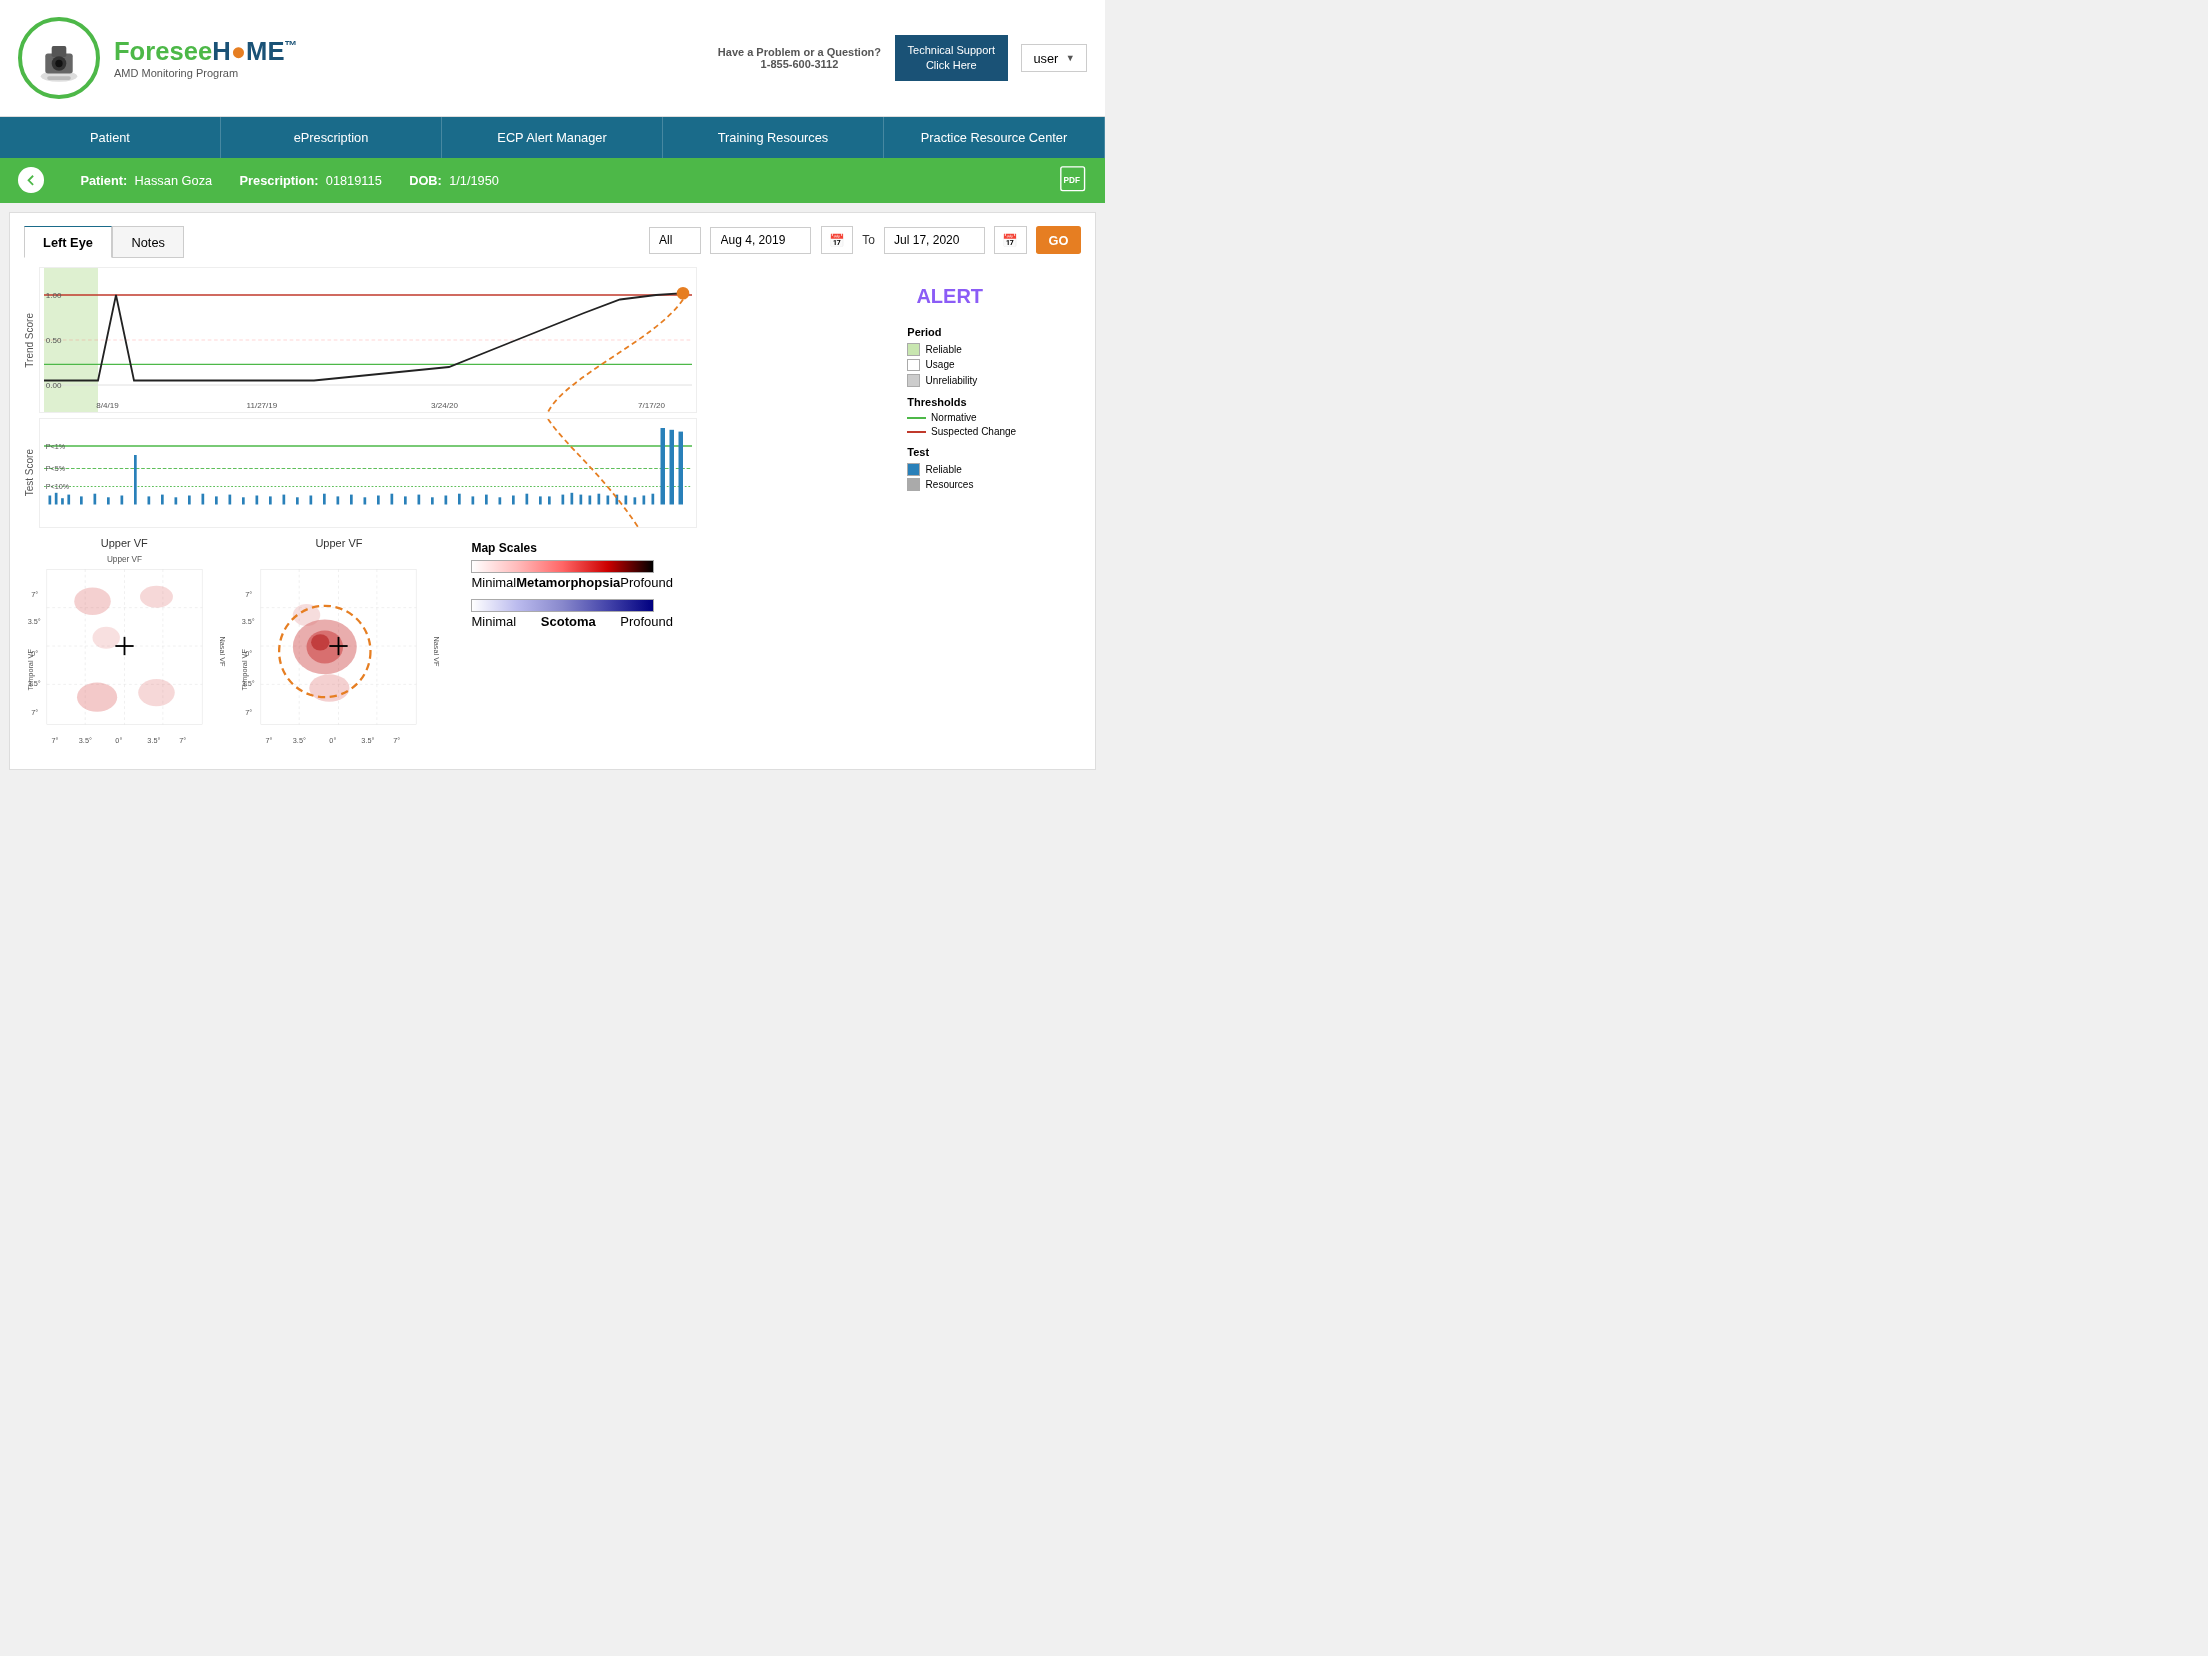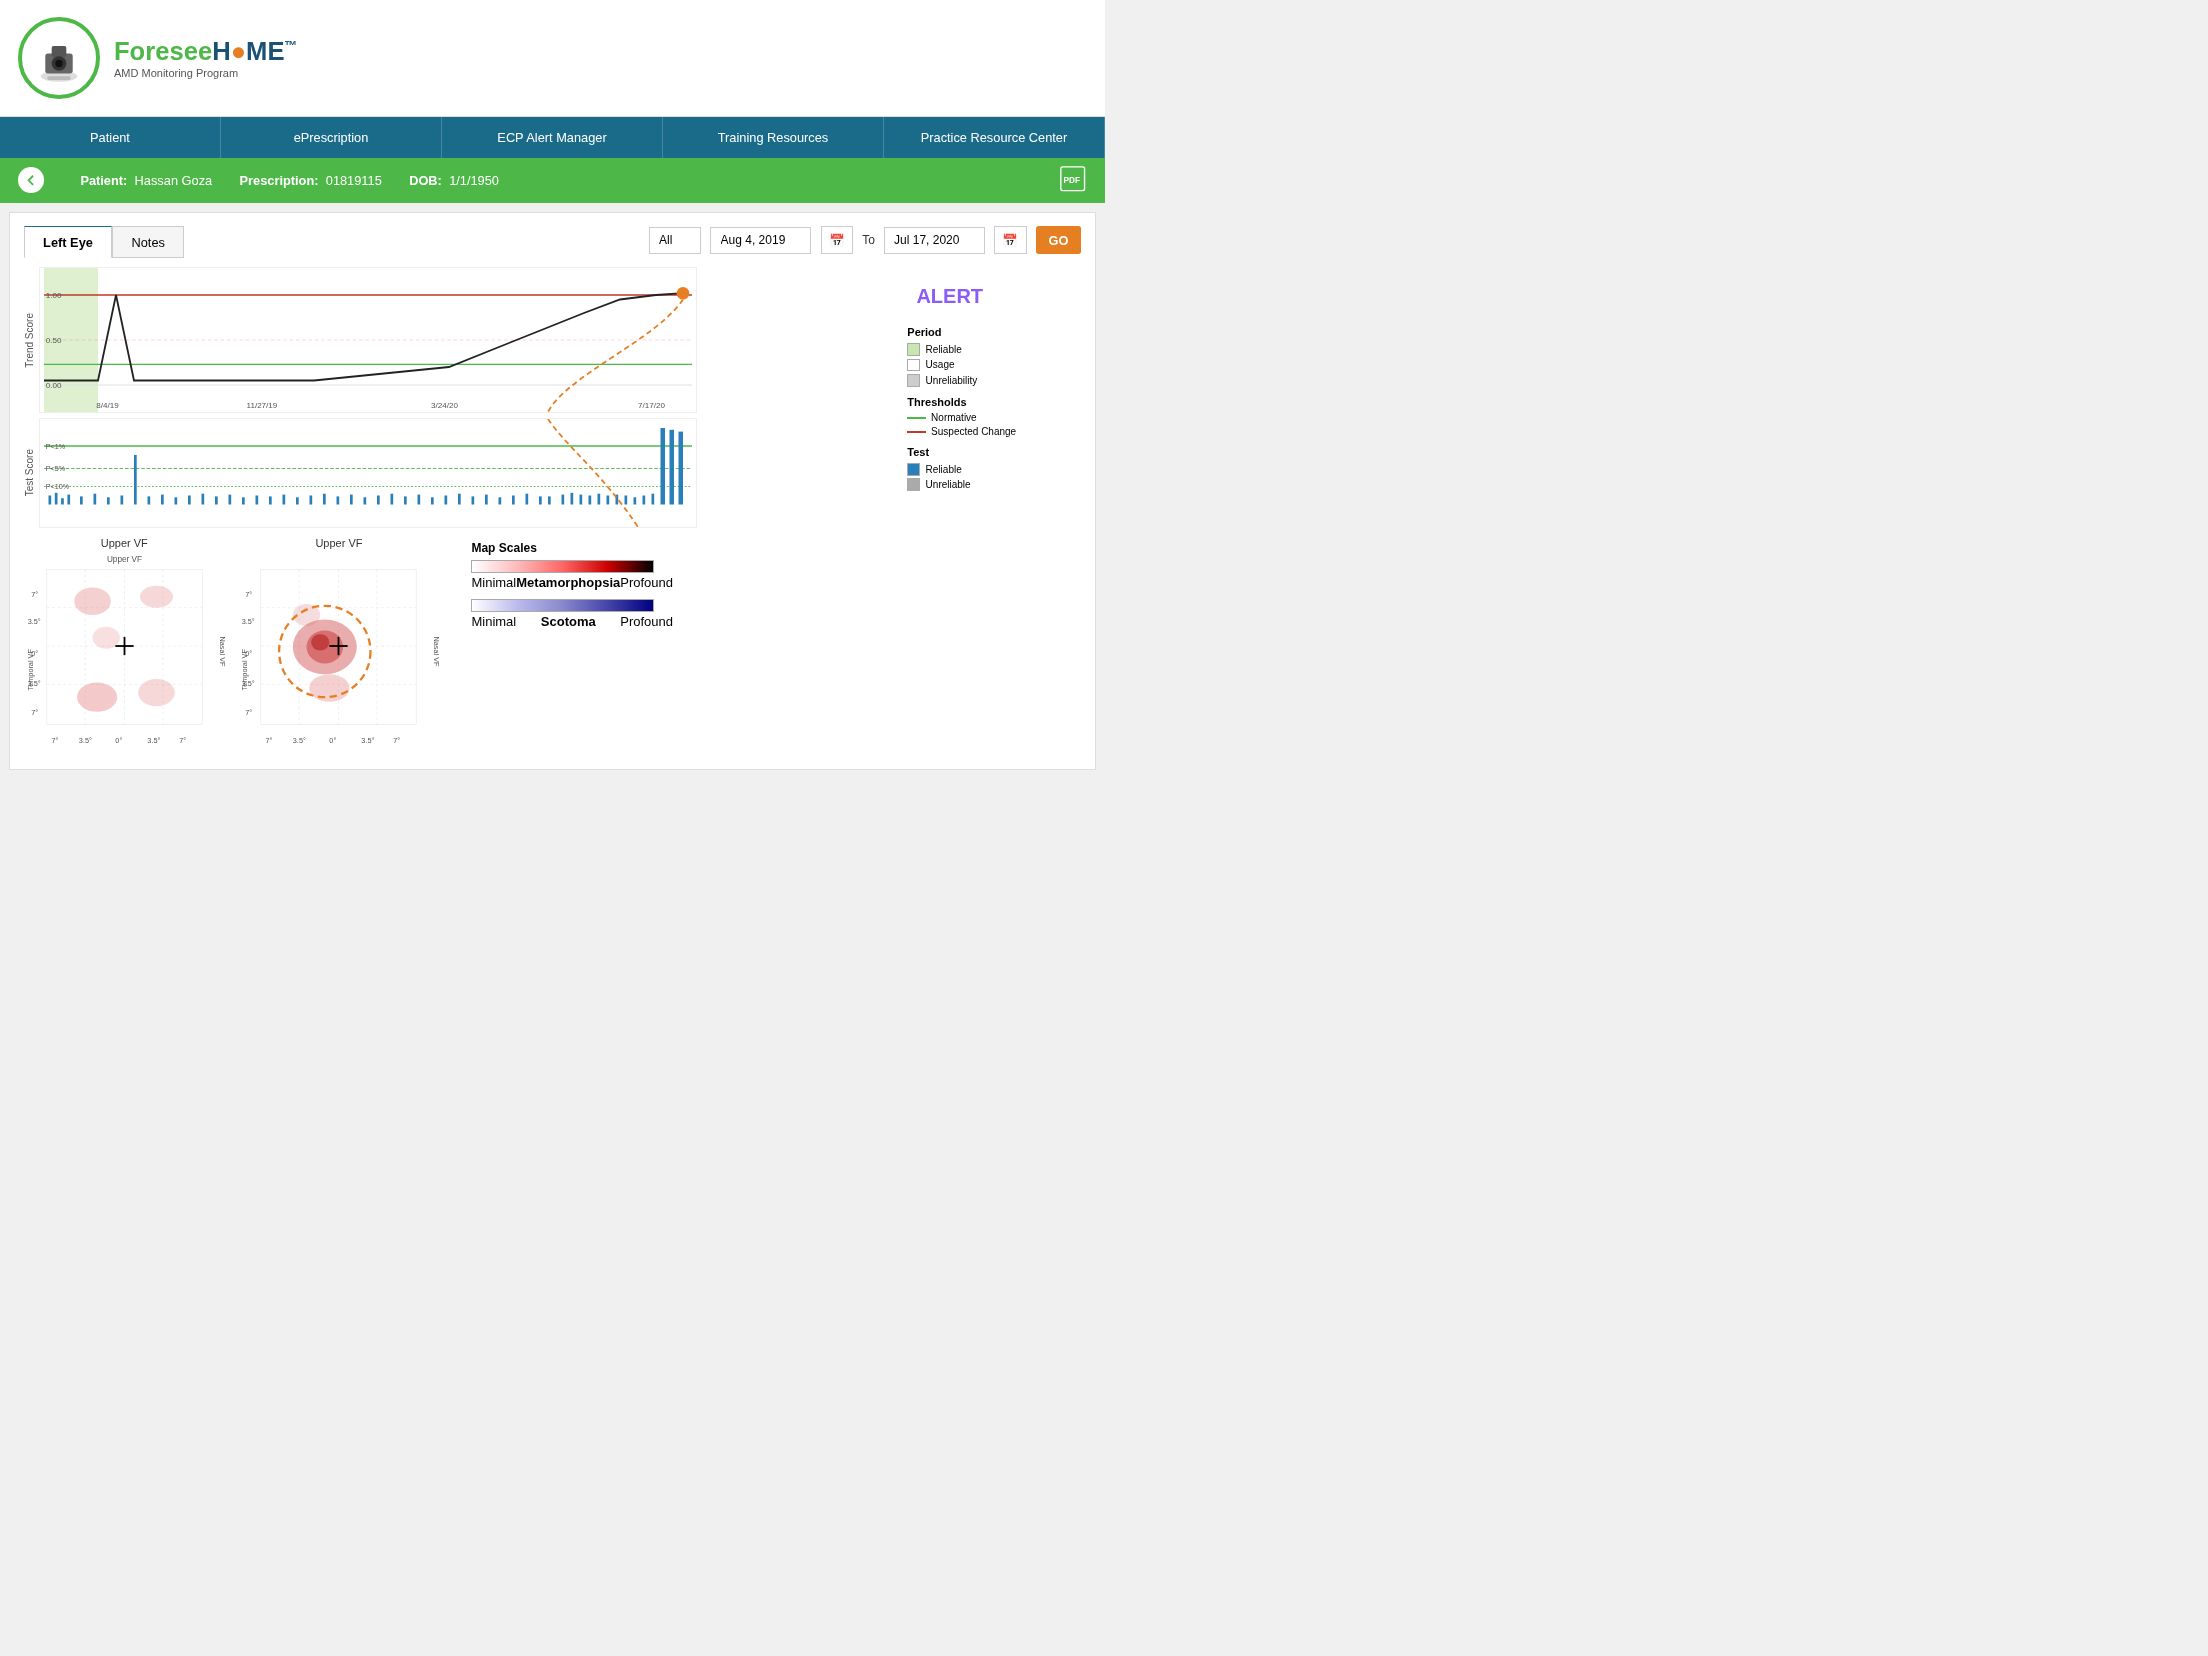--- a/index.html
+++ b/index.html
@@ -80,20 +80,31 @@
       <circle cx="35" cy="41" r="8" fill="#333"></circle>
       <circle cx="35" cy="41" r="4" fill="#111"></circle>
       <rect x="22" y="55" width="26" height="4" rx="2" fill="#bbb"></rect>
     </svg>
   </div>
   <div class="brand-text">
     <div class="brand-name">
       <span class="brand-fore">Foresee</span><span class="brand-home">H<span style="color:#e67e22">●</span>ME<sup style="font-size:12.8px">™</sup></span>
     </div>
     <div class="brand-sub">AMD Monitoring Program</div>
+  </div>
+  <div class="header-right">
+    <div class="support-info">
+      <span>Have a Problem or a Question?</span>
+      <span>1-855-600-3112</span>
+    </div>
+    <button class="tech-support-btn">Technical Support<br>Click Here</button>
+    <div class="user-dropdown">
+      <span>user</span>
+      <span class="arrow">▼</span>
+    </div>
   </div>
 </div>
 
 <nav class="nav">
   <div class="nav-item">Patient</div>
   <div class="nav-item">ePrescription</div>
   <div class="nav-item">ECP Alert Manager</div>
   <div class="nav-item">Training Resources</div>
   <div class="nav-item">Practice Resource Center</div>
 </nav>
@@ -386,19 +397,19 @@
       </div>
 
       <div class="legend-section">
         <div class="legend-title">Test</div>
         <div class="legend-item">
           <div class="legend-box" style="background:#2980b9;"></div>
           <span>Reliable</span>
         </div>
         <div class="legend-item">
           <div class="legend-box" style="background:#aaa;"></div>
-          <span>Unreliable</span>
+          <span>Resources</span>
         </div>
       </div>
     </div>
   </div>
 </div>
 
 
 </body></html>

